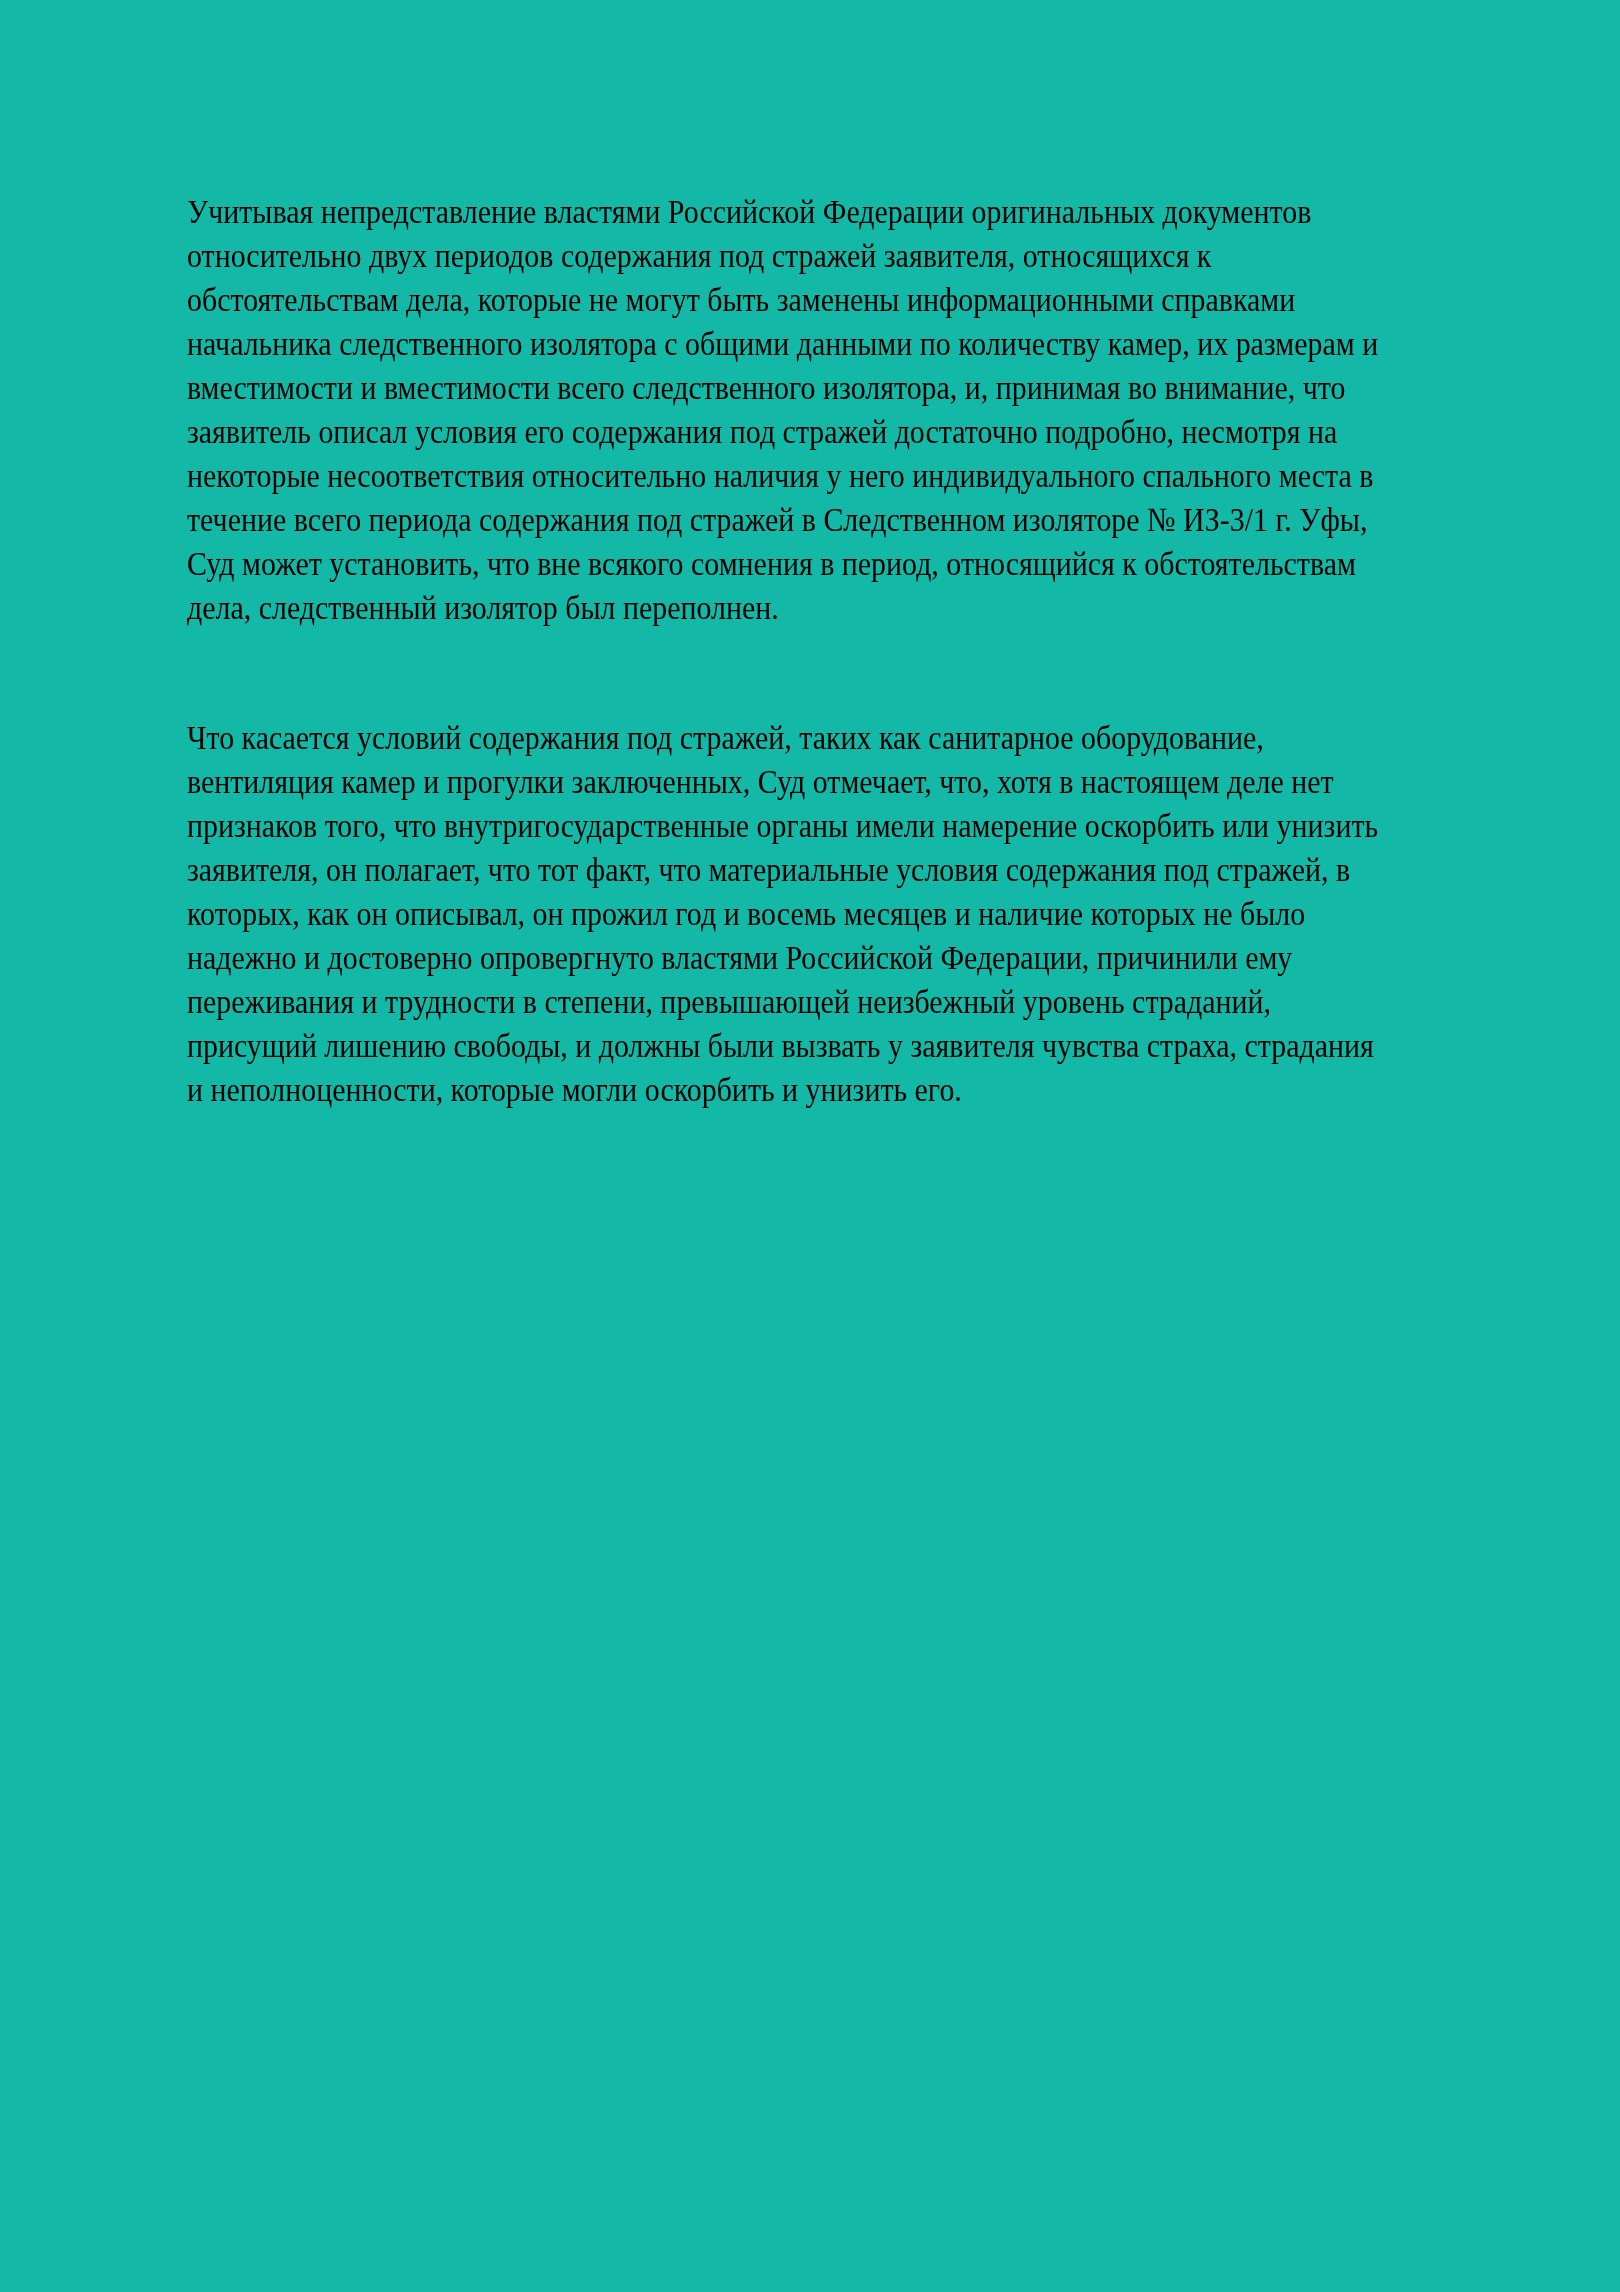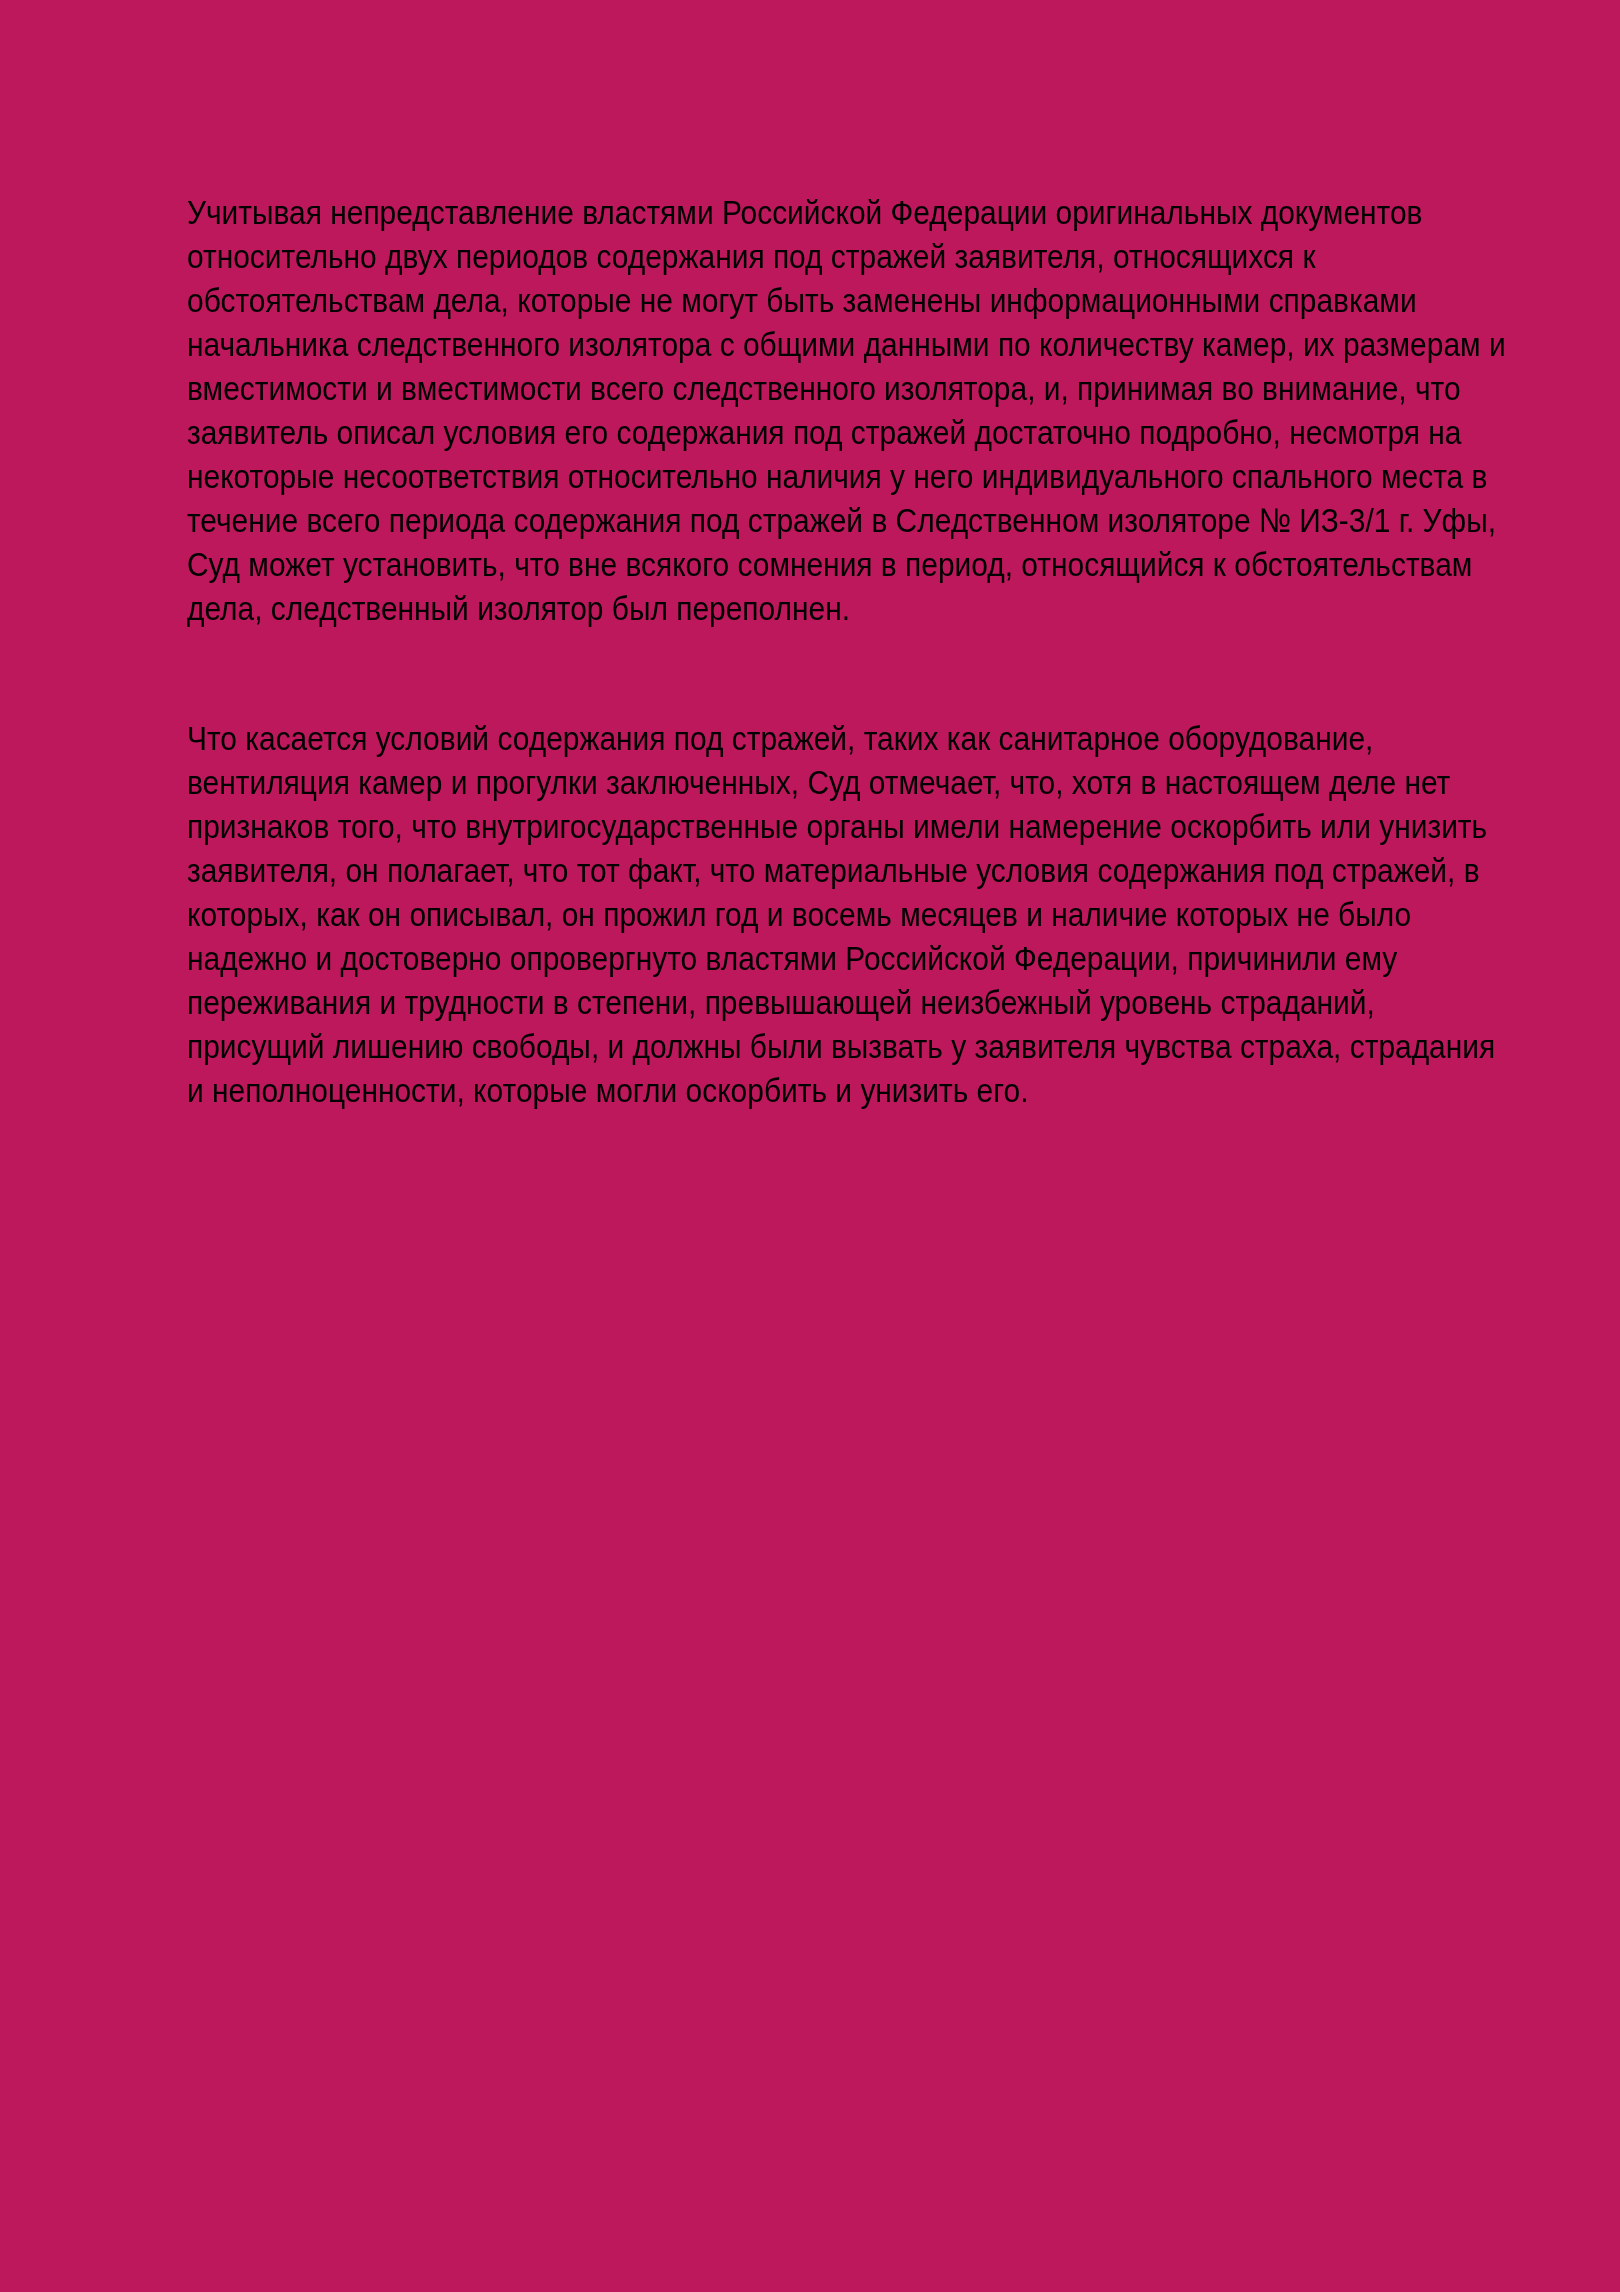--- a/index.html
+++ b/index.html
@@ -4,23 +4,23 @@
 <style>
   html, body {
     margin: 0;
     padding: 0;
     background: #ffffff;
   }
   .page {
     position: relative;
     width: 1620px;
     height: 2293px;
-    background: #be185d;
+    background: #14b8a6;
     overflow: hidden;
-    font-family: Liberation Sans, sans-serif;
+    font-family: Liberation Serif, serif;
   }
   .paragraph {
     position: absolute;
     left: 187px;
     transform: scaleX(0.88);
     transform-origin: 0 0;
   }
   .paragraph-1 { top: 190px; }
   .paragraph-2 { top: 716px; }
   .line {

